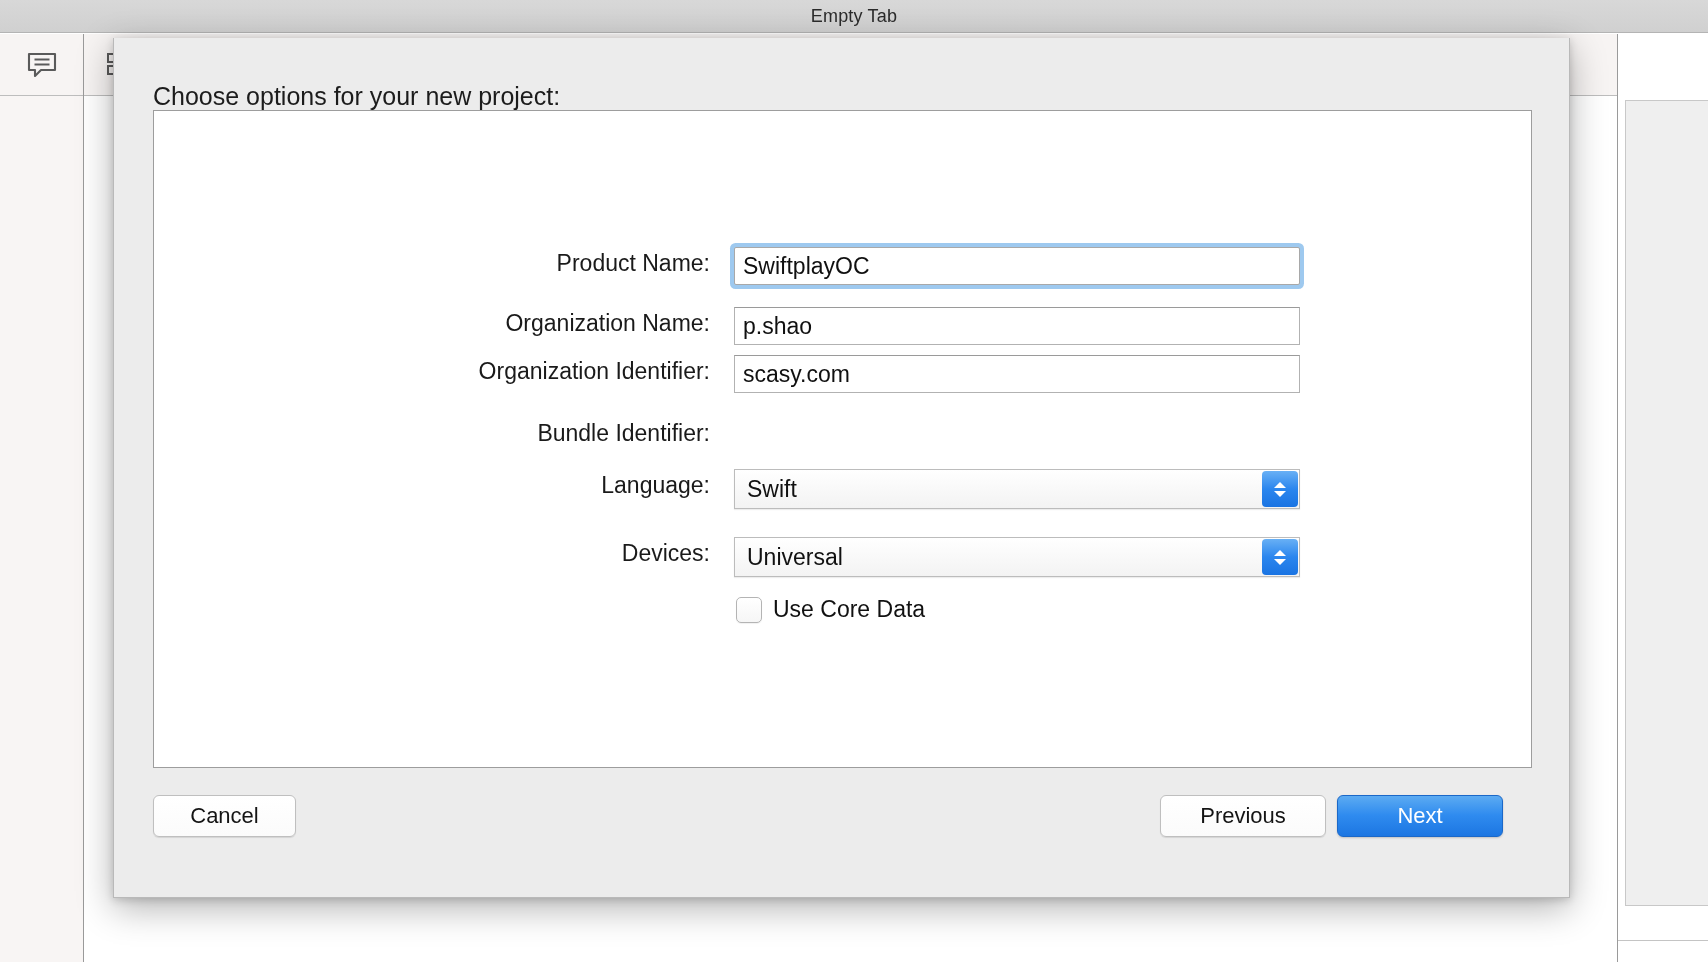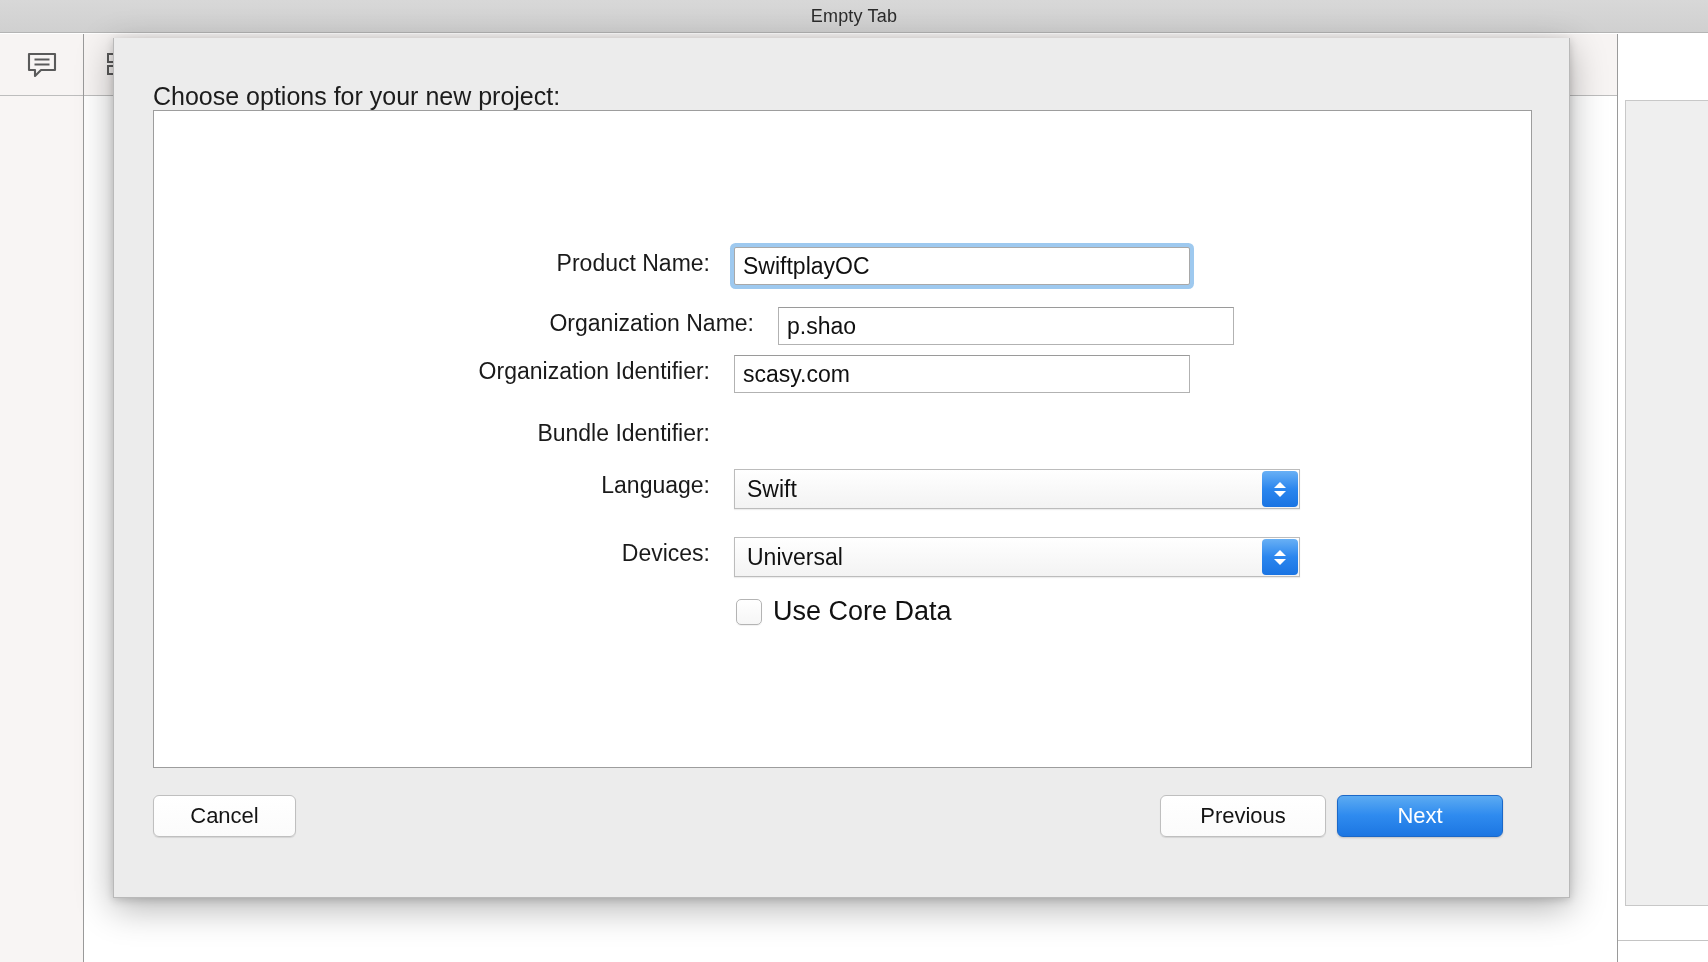--- a/index.html
+++ b/index.html
@@ -128,41 +128,41 @@
   }
 
   
   .form-row {
     position: absolute;
     left: 0;
     width: 100%;
     height: 46px;
   }
   #row-product   { top: 136px; }
-  #row-orgname   { top: 196px; margin-left: 44px; }
+  #row-orgname   { top: 196px; }
   #row-orgident  { top: 244px; }
   #row-bundle    { top: 306px; }
   #row-language  { top: 358px; }
   #row-devices   { top: 426px; }
   #row-coredata  { top: 485px; }
 
   .field-label {
     position: absolute;
     left: 0;
     width: 556px;
     text-align: right;
     font-size: 23px;
     color: #1a1a1a;
     line-height: 32px;
   }
 
   .text-input {
     position: absolute;
     left: 580px;
-    width: 456px;
+    width: 566px;
     height: 38px;
     background: #ffffff;
     border: 1px solid #b2b2b2;
     border-top-color: #9a9a9a;
     font-size: 23px;
     color: #101010;
     padding: 0 8px;
     line-height: 36px;
     font-family: "Liberation Sans", sans-serif;
     outline: none;
@@ -228,21 +228,21 @@
     gap: 11px;
   }
   .checkbox {
     width: 26px; height: 26px;
     background: linear-gradient(180deg, #ffffff 0%, #f6f6f6 100%);
     border: 1px solid #b4b4b4;
     border-radius: 5px;
     box-shadow: 0 1px 1px rgba(0,0,0,.06);
   }
   .cb-label {
-    font-size: 27px;
+    font-size: 23px;
     color: #111111;
   }
 
   
   .btn {
     position: absolute;
     height: 42px;
     border-radius: 6px;
     font-size: 22px;
     display: flex;

